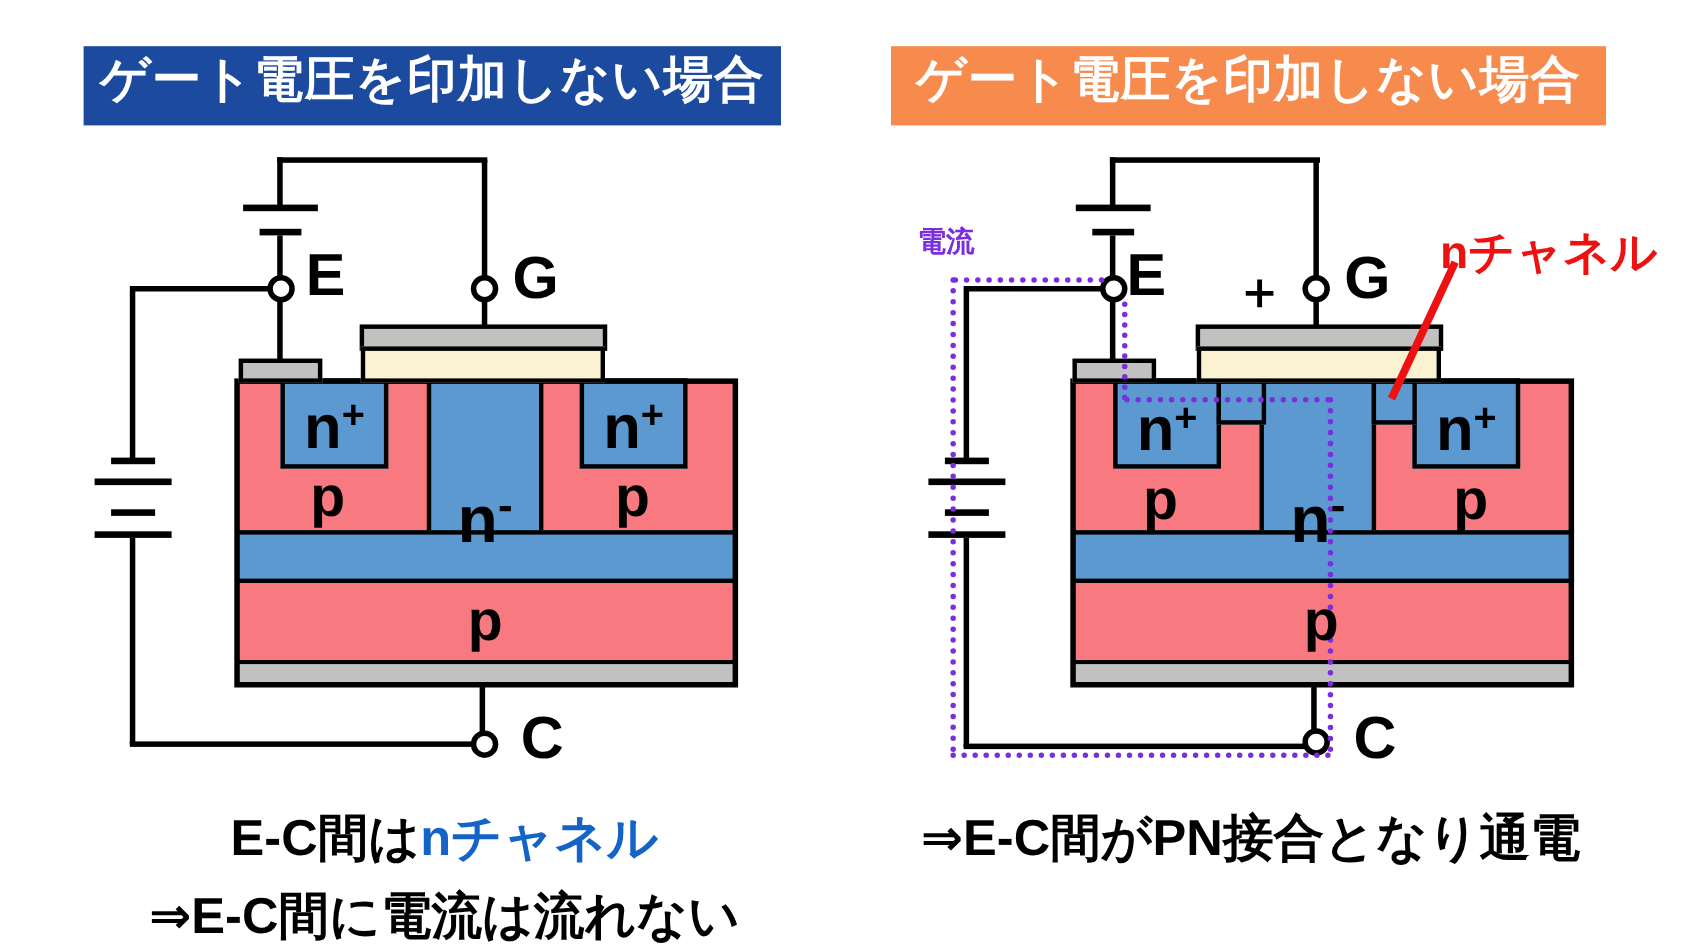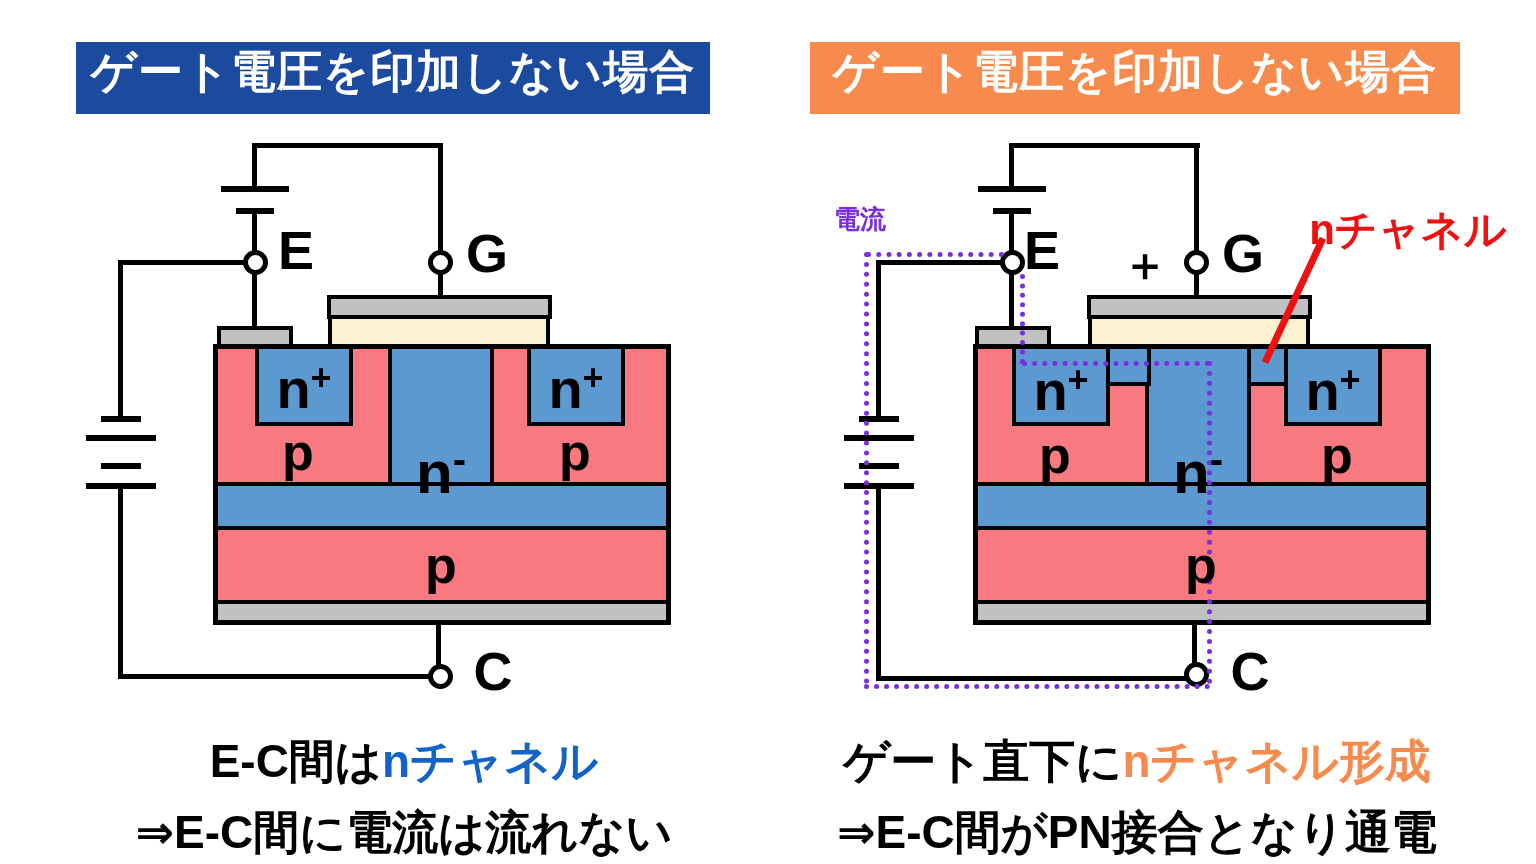--- a/index.html
+++ b/index.html
@@ -163,17 +163,16 @@
     <div class="clabel plbl" style="left:1337px;top:455px;">p</div>
     <div class="clabel nm" style="left:1198px;top:471px;"><span>n</span><sup>-</sup></div>
     <div class="clabel plbl" style="left:1201px;top:565px;">p</div>
   </div>
 
   <div class="caption" style="left:54px;top:726px;">
     <div><span>E-C間は</span><span style="color:var(--caption_left_accent);">nチャネル</span></div>
     <div>⇒E-C間に電流は流れない</div>
   </div>
   <div class="caption" style="left:787px;top:726px;">
-    <div><span>ゲート直下に</span><span style="color:var(--caption_right_accent);">nチャネル形成</span></div>
     <div>⇒E-C間がPN接合となり通電</div>
   </div>
 
 </div>
 
 </body></html>

